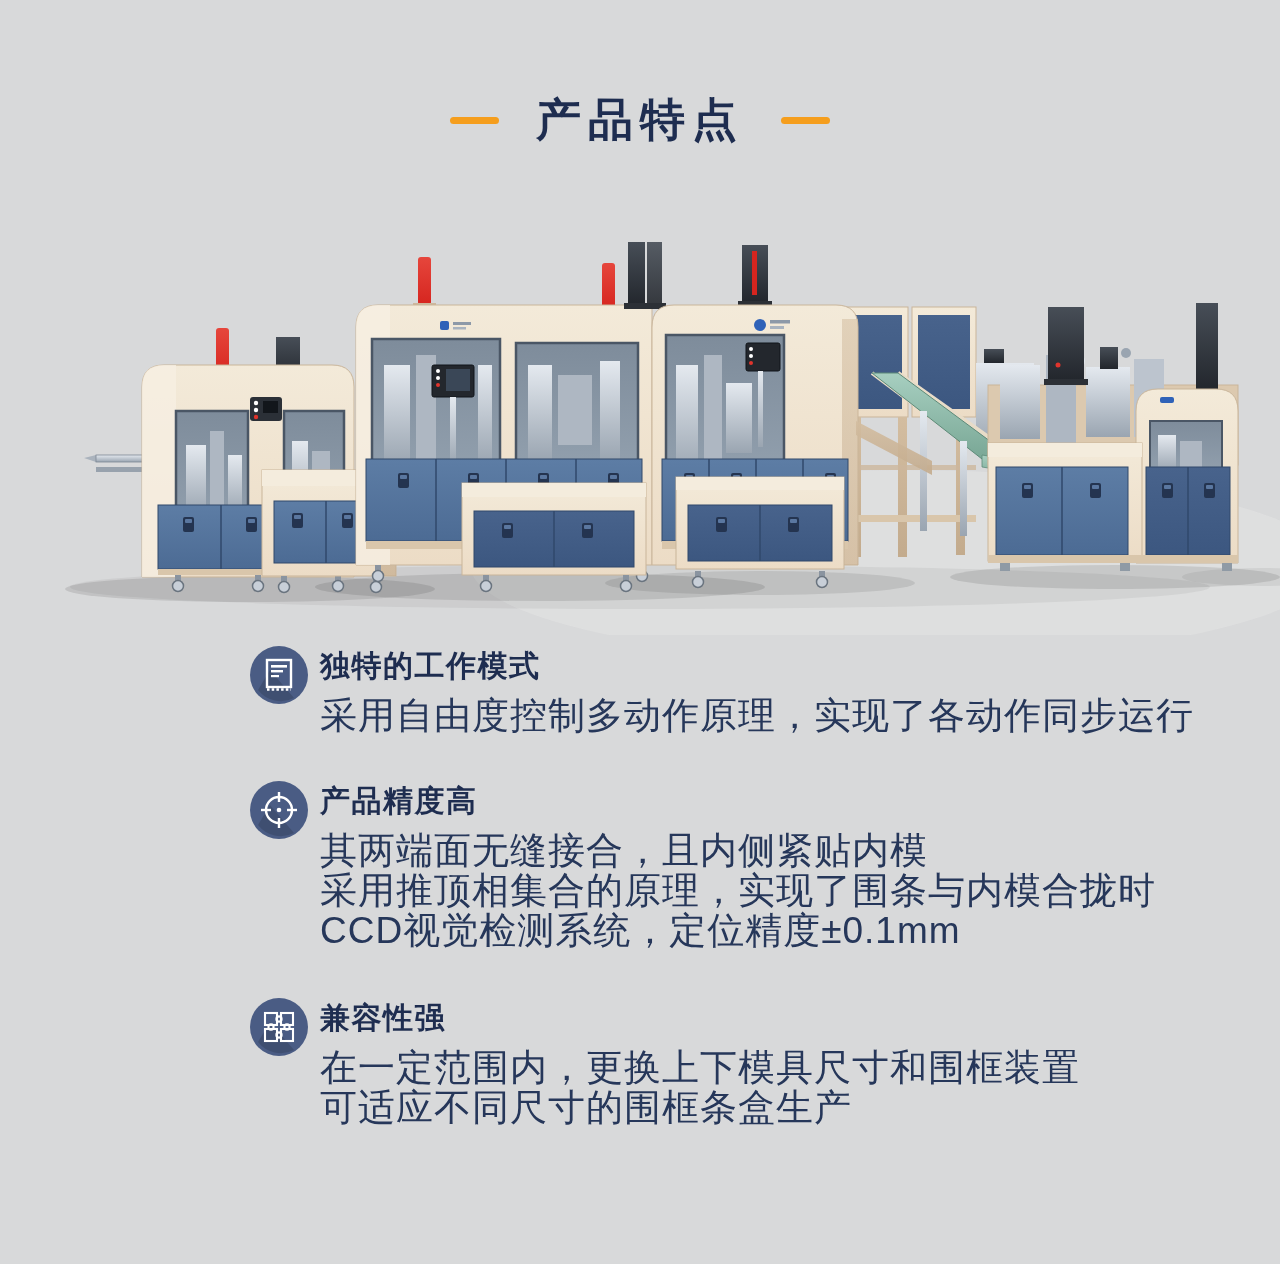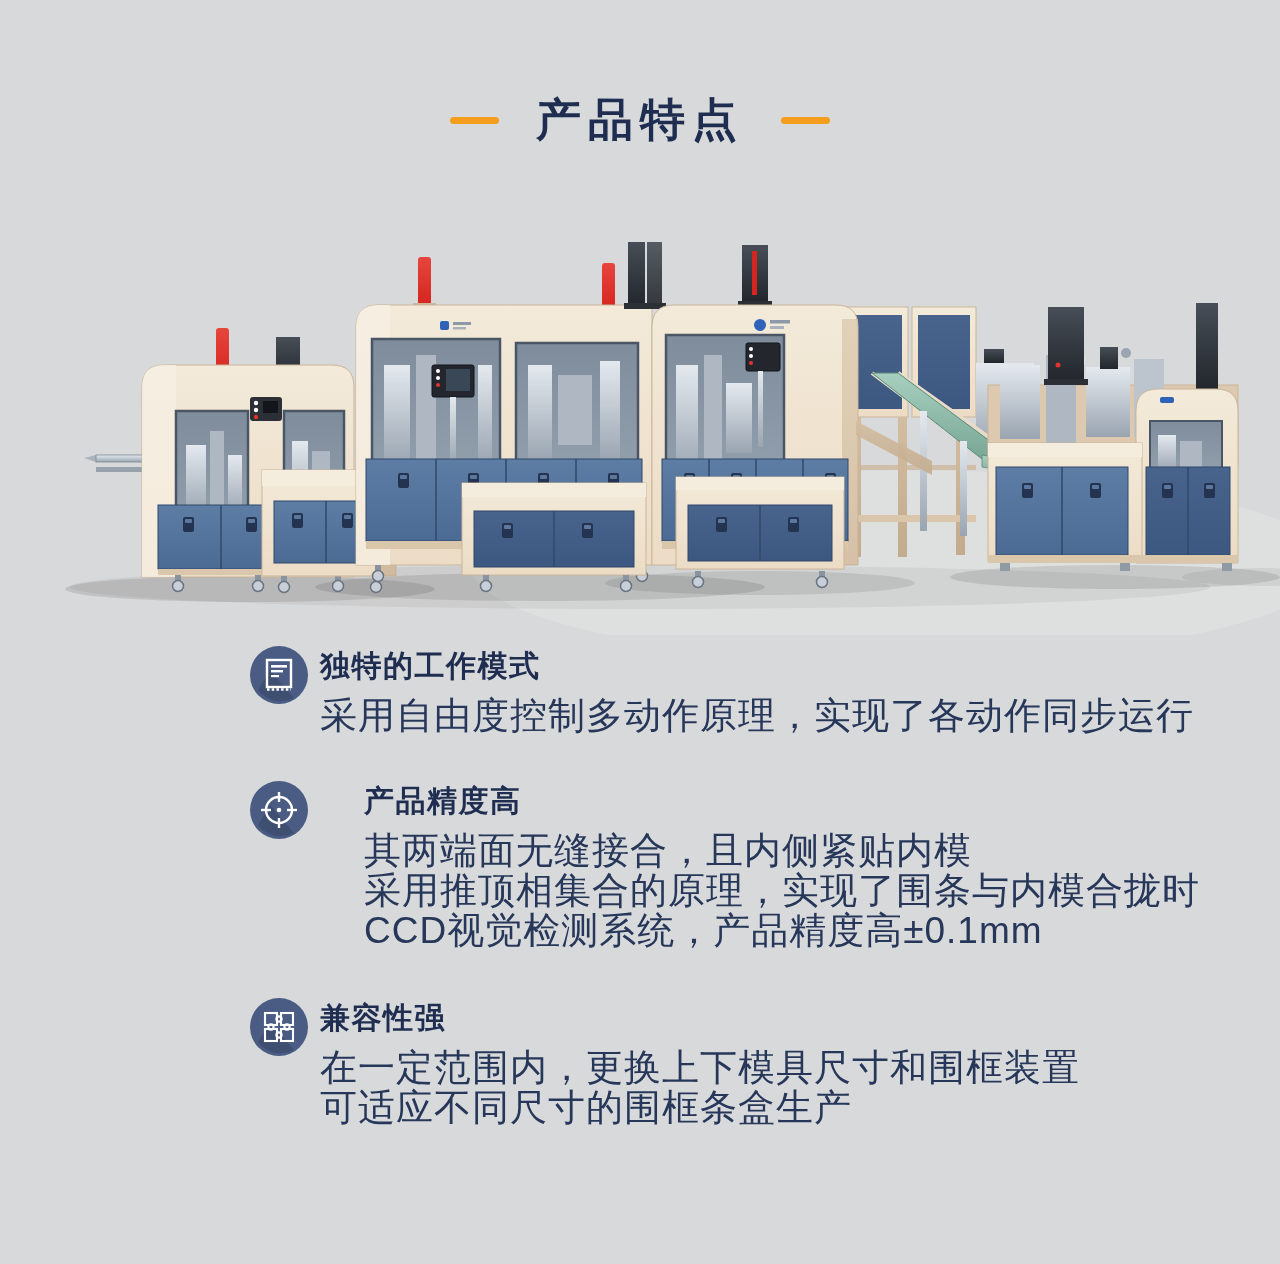--- a/index.html
+++ b/index.html
@@ -33,21 +33,21 @@
   .feature-text{margin-left:12px;}
   .feature-text h2{
     margin:2px 0 0 0;font-size:30px;line-height:36px;font-weight:700;
     letter-spacing:1.5px;color:var(--title-navy);
   }
   .feature-text p{
     margin:0;font-size:37px;line-height:40px;font-weight:500;
     letter-spacing:1px;color:var(--body-navy);
   }
   .feature-text p:first-of-type{margin-top:12px;}
-  .f1{top:645px;} .f2{top:780px;gap:44px;} .f3{top:997px;}
+  .f1{top:645px;} .f2{top:780px;} .f3{top:997px;}
 </style>
 </head>
 <body>
 
 <header class="hero-title">
   <span class="dash"></span>
   <h1>产品特点</h1>
   <span class="dash"></span>
 </header>
 
@@ -349,21 +349,21 @@
         <line x1="29" y1="37" x2="29" y2="47" stroke="#fff" stroke-width="2.4"></line>
         <line x1="11" y1="29" x2="21" y2="29" stroke="#fff" stroke-width="2.4"></line>
         <line x1="37" y1="29" x2="47" y2="29" stroke="#fff" stroke-width="2.4"></line>
         <circle cx="29" cy="29" r="2.3" fill="#fff"></circle>
       </svg>
     </span>
     <div class="feature-text">
       <h2>产品精度高</h2>
       <p>其两端面无缝接合，且内侧紧贴内模</p>
       <p>采用推顶相集合的原理，实现了围条与内模合拢时</p>
-      <p>CCD视觉检测系统，产品精度高±0.1mm</p>
+      <p>CCD视觉检测系统，定位精度±0.1mm</p>
     </div>
   </article>
 
   <article class="feature f3">
     <span class="icon-wrap">
       <svg viewBox="0 0 58 58" width="58" height="58">
         <circle cx="29" cy="29" r="29" fill="var(--icon-blue,#4a5c84)"></circle>
         <path d="M8,44 A29 29 0 0 0 44,52 L20,24 Z" fill="#000" opacity="0.14"></path>
         <g fill="none" stroke="#fff" stroke-width="2.1">
           <rect x="15" y="15" width="12" height="12"></rect>

